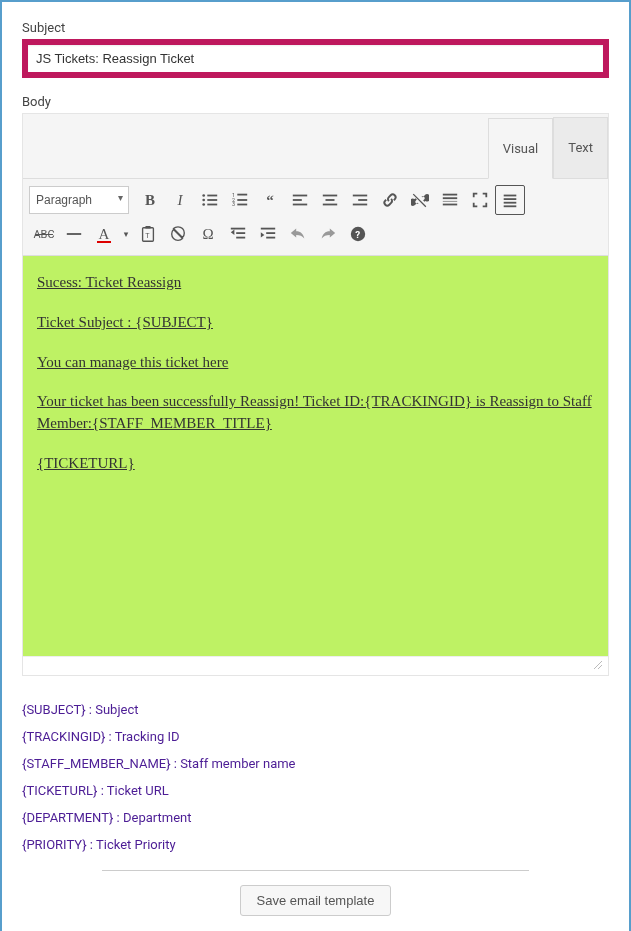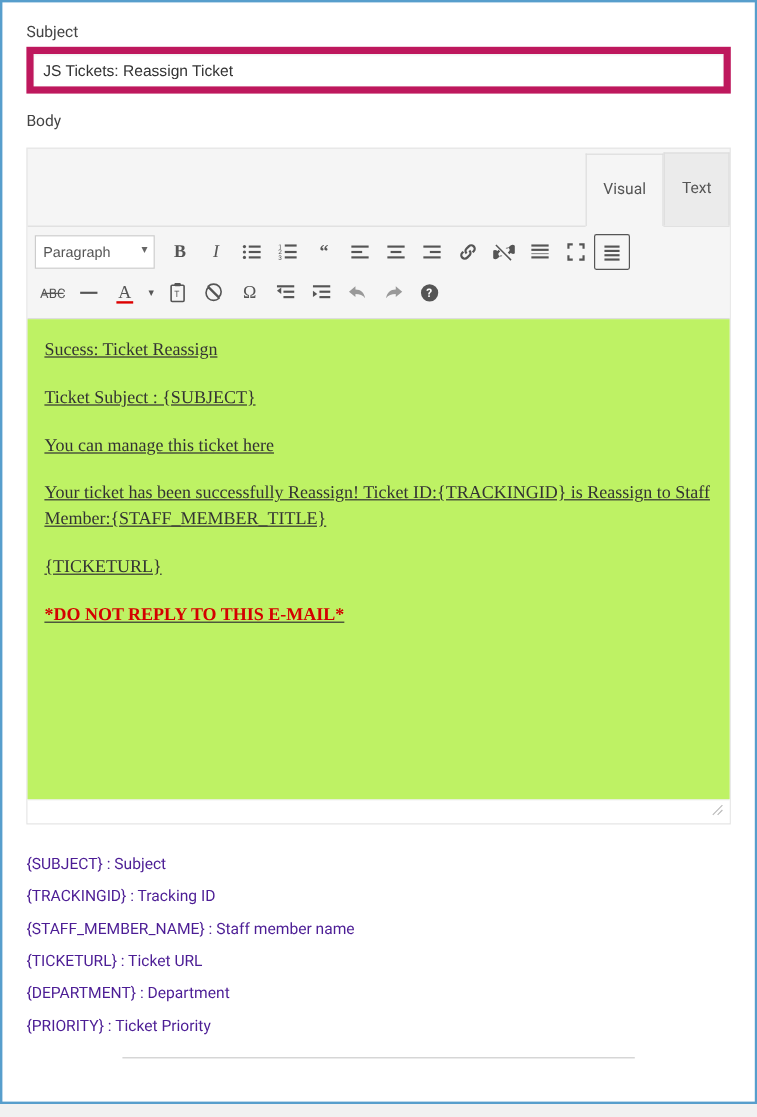--- a/index.html
+++ b/index.html
@@ -26,21 +26,21 @@
     width: 100%;
     padding: 6px 8px;
     font-size: 13px;
     color: #333;
     border: 6px solid #be185d;
     background: #fff;
     box-shadow: inset 0 1px 2px rgba(0,0,0,0.07);
     margin-bottom: 16px;
   }
   .body-label {
-    margin-bottom: 14px;
+    margin-bottom: 4px;
   }
   .editor-container {
     border: 1px solid #e5e5e5;
     background: #f5f5f5;
     margin-bottom: 20px;
   }
   .editor-tabs {
     display: flex;
     justify-content: flex-end;
     padding: 3px 0 0 0;
@@ -346,35 +346,38 @@
       </div>
     </div>
 
     <div class="editor-body">
       <p>Sucess: Ticket Reassign</p>
       <p>Ticket Subject : {SUBJECT}</p>
       <p>You can manage this ticket here</p>
       <p>Your ticket has been successfully Reassign! Ticket ID:{TRACKINGID} is Reassign to Staff Member:{STAFF_MEMBER_TITLE}</p>
       <p>{TICKETURL}</p>
       <p class="last">
-        <span class="nowarn">*DO NOT REPLY TO THIS E-MAIL*</span><br>
+        <br>
       </p>
     </div>
     <div class="resize-grip">
       <svg viewBox="0 0 12 12">
           <path d="M12 0v12H0z" fill="none"></path>
           <path d="M10 2L2 10M10 6L6 10M10 10" stroke="#bbb" stroke-width="1"></path>
         </svg>
     </div>
   </div>
 
   
   <div class="param-row">{SUBJECT} : Subject</div>
   <div class="param-row">{TRACKINGID} : Tracking ID</div>
   <div class="param-row">{STAFF_MEMBER_NAME} : Staff member name</div>
   <div class="param-row">{TICKETURL} : Ticket URL</div>
   <div class="param-row">{DEPARTMENT} : Department</div>
   <div class="param-row">{PRIORITY} : Ticket Priority</div>
 
   <hr class="hr-thin">
 
+  <div class="save-row">
+    <button class="save-btn">Save email template</button>
+  </div>
 
 </div>
 
 </body></html>

